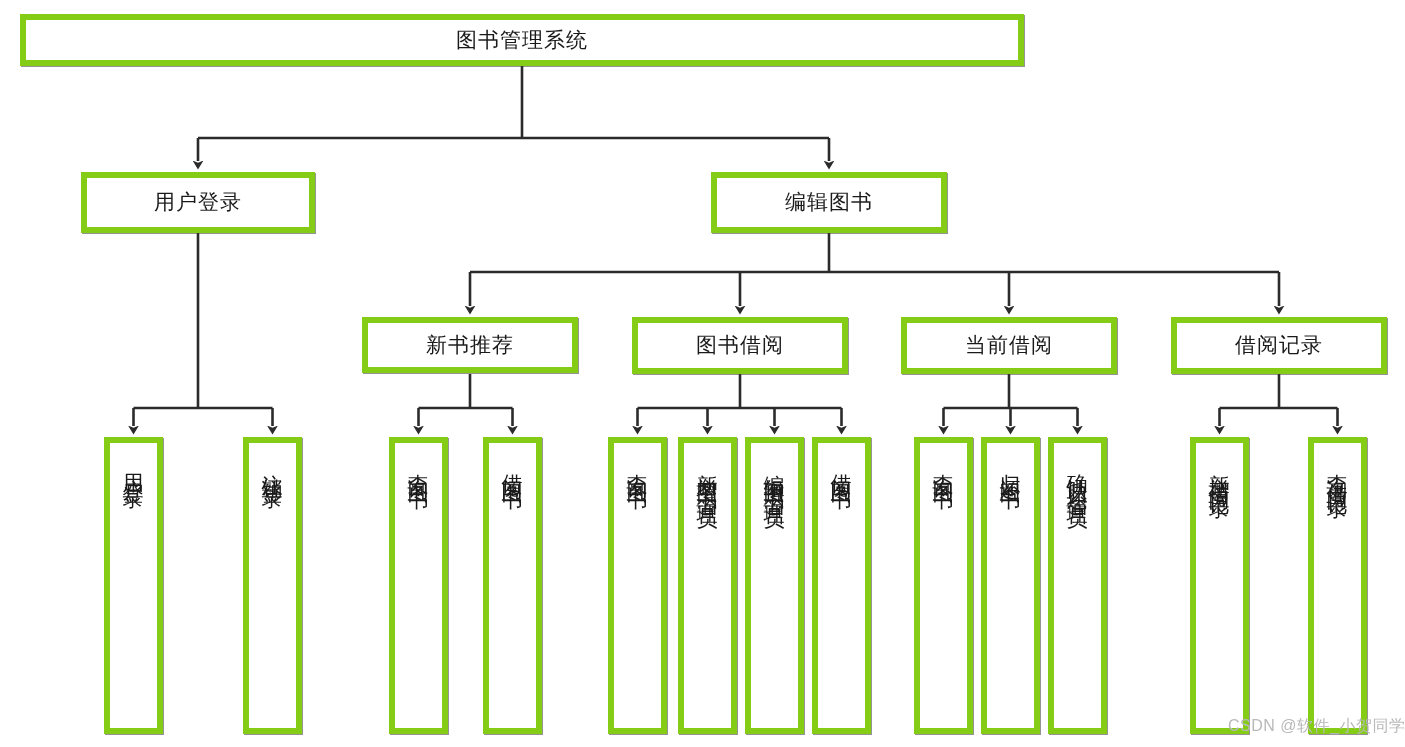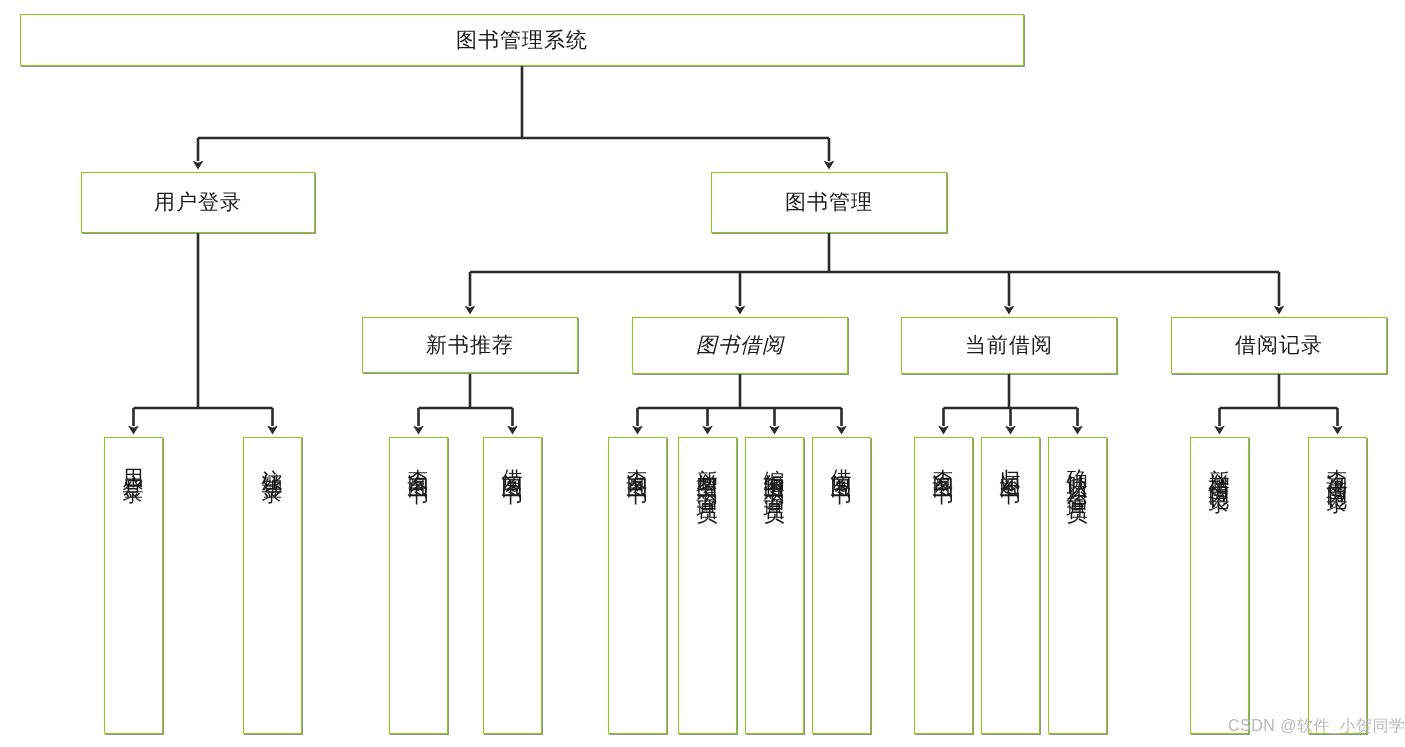--- a/index.html
+++ b/index.html
@@ -20,21 +20,21 @@
   svg.edges {
     position: absolute;
     left: 0;
     top: 0;
     width: 1405px;
     height: 747px;
   }
   .node {
     position: absolute;
     box-sizing: border-box;
-    border: 1px solid #84cc16;
+    border: 6px solid #84cc16;
     background: #ffffff;
     display: flex;
     align-items: center;
     justify-content: center;
     color: #1a1a1a;
     box-shadow: 1px 1px 0 rgba(60,60,60,0.55);
   }
   .node .label {
     font-size: 21px;
     line-height: 1.15;
@@ -111,26 +111,26 @@
       </g>
   </svg>
   <div id="node-layer">
       <div class="node" style="left: 20px; top: 14px; width: 1004px; height: 52px;">
         <span class="label">图书管理系统</span>
       </div>
       <div class="node" style="left: 81px; top: 172px; width: 234px; height: 61px;">
         <span class="label">用户登录</span>
       </div>
       <div class="node" style="left: 711px; top: 172px; width: 236px; height: 61px;">
-        <span class="label">图书管理</span>
+        <span class="label">编辑图书</span>
       </div>
       <div class="node" style="left: 362px; top: 317px; width: 216px; height: 56px;">
         <span class="label">新书推荐</span>
       </div>
-      <div class="node" style="left: 632px; top: 317px; width: 216px; height: 57px; font-style: italic;">
+      <div class="node" style="left: 632px; top: 317px; width: 216px; height: 57px;">
         <span class="label">图书借阅</span>
       </div>
       <div class="node" style="left: 901px; top: 317px; width: 216px; height: 57px;">
         <span class="label">当前借阅</span>
       </div>
       <div class="node" style="left: 1171px; top: 317px; width: 216px; height: 57px;">
         <span class="label">借阅记录</span>
       </div>
       <div class="node vertical" style="left: 104px; top: 437px; width: 59px; height: 297px;">
         <span class="label">用户登录</span>

